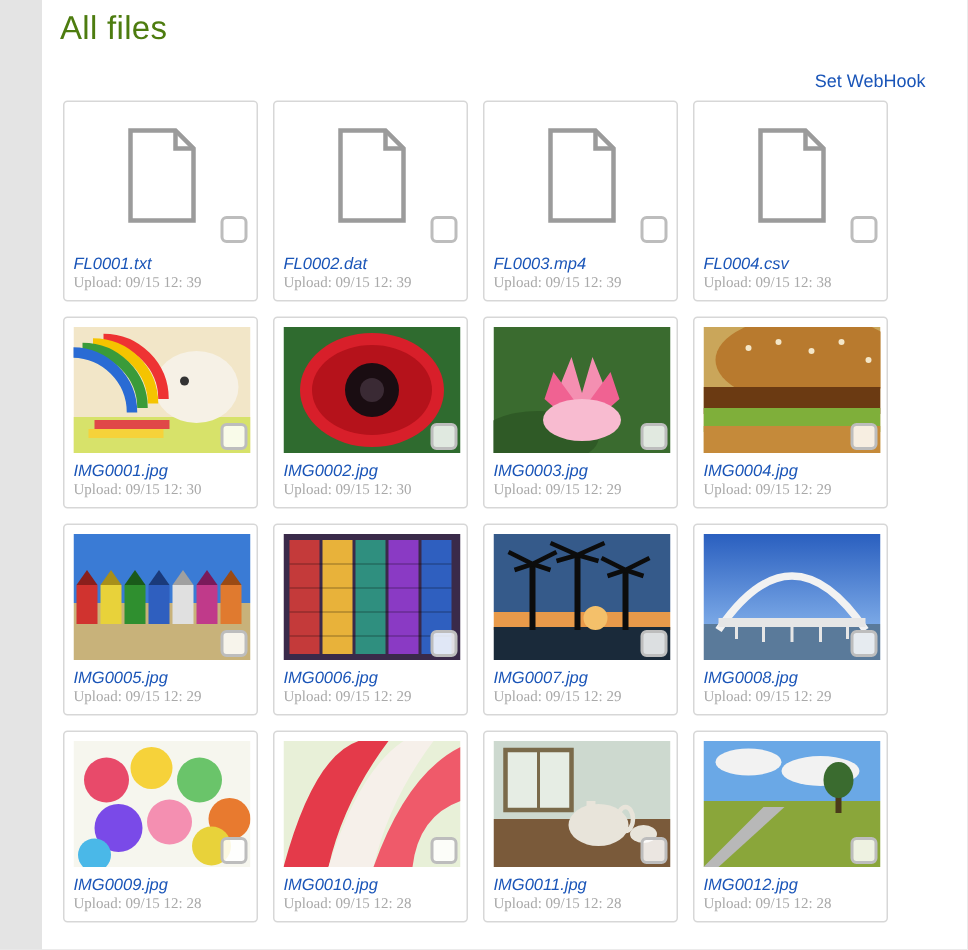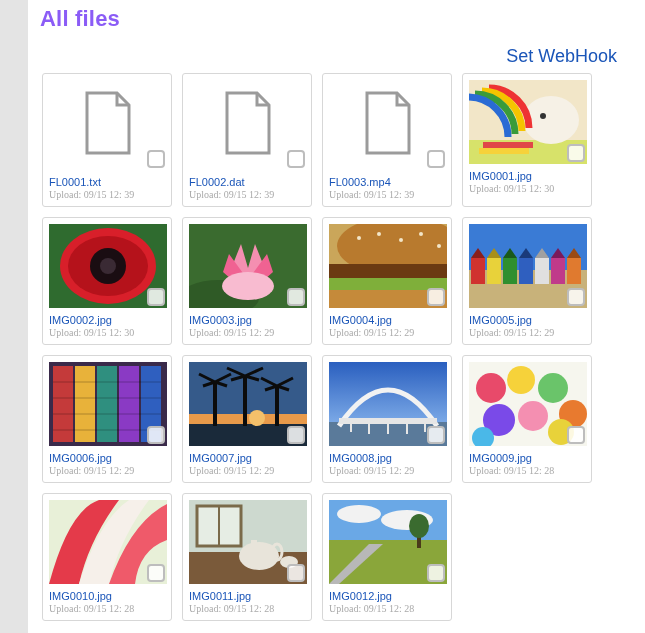--- a/index.html
+++ b/index.html
@@ -10,28 +10,28 @@
   .page {
     width:645px; height:633px; background:#e4e4e4; position:relative;
     overflow:hidden;
   }
   .content {
     position:absolute; top:0; left:28px; right:0; bottom:0;
     background:#ffffff; padding:6px 20px 0 10px; box-sizing:border-box;
     overflow:hidden;
   }
   .page-title {
-    font-size:22px; font-weight:700; color:#8b5cf6; margin:0 0 14px 2px;
+    font-size:22px; font-weight:400; color:#4d7c0f; margin:0 0 14px 2px;
     letter-spacing:.2px;
   }
   .toolbar {
     text-align:right; margin:0 8px 6px 0;
   }
   .toolbar a {
-    color:#1a55b8; font-size:18px; text-decoration:none;
+    color:#1a55b8; font-size:12px; text-decoration:none;
   }
   .grid {
     display:flex; flex-wrap:wrap; gap:10px; padding:0 0 0 4px;
   }
   .card {
     width:130px; border:1px solid #d7d7d7; border-radius:3px;
     background:#fff; position:relative; box-sizing:border-box;
     padding:6px 6px 4px 6px;
   }
   .thumb-wrap {
@@ -50,21 +50,21 @@
     position:absolute; right:2px; bottom:2px;
     width:18px; height:18px; border:2px solid #bdbdbd; border-radius:4px;
     background:rgba(255,255,255,.85); box-sizing:border-box;
   }
   .thumb {
     width:118px; height:84px; display:block; border:0;
   }
   .fname {
     color:#1a55b8; font-size:11px; margin:6px 0 1px 0;
     white-space:nowrap; overflow:hidden; text-overflow:ellipsis;
-    text-decoration:none; display:block;
+    text-decoration:none; display:block;font-style:italic;
   }
   .meta {
     color:#a9a9a9; font-size:10px; margin:0 0 2px 0;
     white-space:nowrap; overflow:hidden; text-overflow:ellipsis;font-family:Liberation Serif, serif;
   }
 </style>
 </head>
 <body>
 <div class="page">
 <div class="content">
@@ -101,20 +101,31 @@
         <div class="card">
           <div class="doc-frame">
             <svg class="file-icon" viewBox="0 0 54 68">
               <path d="M6 2 H36 L48 14 V62 H6 Z"></path>
               <path d="M36 2 V14 H48"></path>
             </svg>
             <span class="chk"></span>
           </div>
           <a href="#" class="fname">FL0003.mp4</a>
           <div class="meta"><span>Upload: </span><span>09/15 12: 39</span></div>
+        </div>
+        <div class="card">
+          <div class="doc-frame">
+            <svg class="file-icon" viewBox="0 0 54 68">
+              <path d="M6 2 H36 L48 14 V62 H6 Z"></path>
+              <path d="M36 2 V14 H48"></path>
+            </svg>
+            <span class="chk"></span>
+          </div>
+          <a href="#" class="fname">FL0004.csv</a>
+          <div class="meta"><span>Upload: </span><span>09/15 12: 38</span></div>
         </div>
         <div class="card">
           <div class="thumb-wrap">
             <svg class="thumb" viewBox="0 0 118 84">
               <rect width="118" height="84" fill="#f2e6c8"></rect>
               <rect x="0" y="60" width="118" height="24" fill="#d7e26a"></rect>
               <rect x="10" y="68" width="50" height="6" fill="#f6d23a"></rect>
               <rect x="14" y="62" width="50" height="6" fill="#e04848"></rect>
               <ellipse cx="82" cy="40" rx="28" ry="24" fill="#f6f1e6"></ellipse>
               <circle cx="74" cy="36" r="3" fill="#333"></circle>

